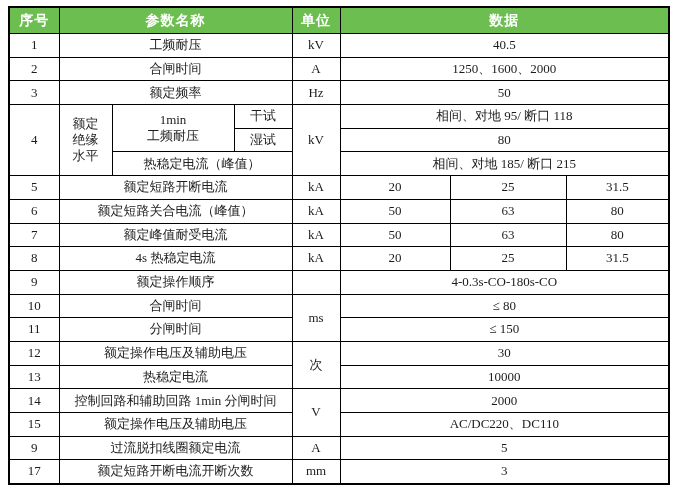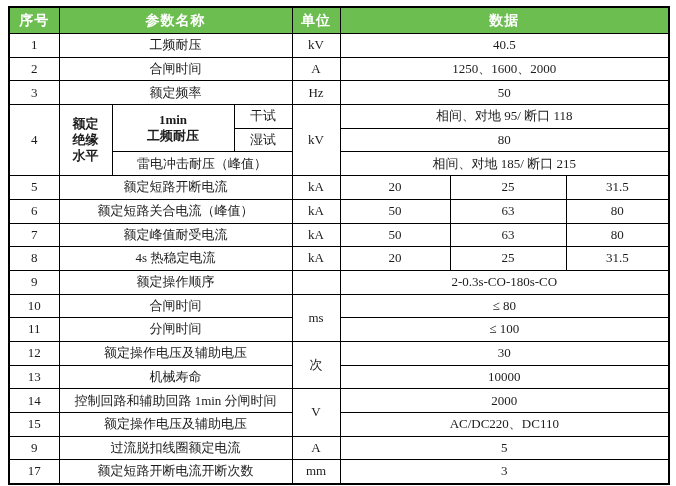--- a/index.html
+++ b/index.html
@@ -23,21 +23,21 @@
   }
   .spec th{
     background:#6cbe50;
     color:#ffffff;
     font-weight:bold;
     font-size:14px;
     height:25px;
     letter-spacing:1px;
   }
   .spec tr.r{height:23.7px;}
-  .pre{white-space:pre-line;font-weight:bold;}
+  .pre{white-space:pre-line;}
 </style>
 </head>
 <body>
 
 <table class="spec">
   <colgroup>
     <col style="width:50px">
       <col style="width:53px">
       <col style="width:122px">
       <col style="width:58px">
@@ -87,21 +87,21 @@
     <td rowspan="3">kV</td>
     <td colspan="3">相间、对地 95/ 断口 118</td>
   </tr>
 
   <tr class="r">
     <td>湿试</td>
     <td colspan="3">80</td>
   </tr>
 
   <tr class="r">
-    <td colspan="2">雷电冲击耐压（峰值）</td>
+    <td colspan="2">热稳定电流（峰值）</td>
     <td colspan="3">相间、对地 185/ 断口 215</td>
   </tr>
 
   <tr class="r">
     <td>5</td>
     <td colspan="3">额定短路开断电流</td>
     <td>kA</td>
     <td>20</td>
     <td>25</td>
     <td>31.5</td>
@@ -131,46 +131,46 @@
     <td>kA</td>
     <td>20</td>
     <td>25</td>
     <td>31.5</td>
   </tr>
 
   <tr class="r">
     <td>9</td>
     <td colspan="3">额定操作顺序</td>
     <td></td>
-    <td colspan="3">2-0.3s-CO-180s-CO</td>
+    <td colspan="3">4-0.3s-CO-180s-CO</td>
   </tr>
 
   <tr class="r">
     <td>10</td>
     <td colspan="3">合闸时间</td>
     <td rowspan="2">ms</td>
     <td colspan="3">≤ 80</td>
   </tr>
 
   <tr class="r">
     <td>11</td>
     <td colspan="3">分闸时间</td>
-    <td colspan="3">≤ 100</td>
+    <td colspan="3">≤ 150</td>
   </tr>
 
   <tr class="r">
     <td>12</td>
     <td colspan="3">额定操作电压及辅助电压</td>
     <td rowspan="2">次</td>
     <td colspan="3">30</td>
   </tr>
 
   <tr class="r">
     <td>13</td>
-    <td colspan="3">机械寿命</td>
+    <td colspan="3">热稳定电流</td>
     <td colspan="3">10000</td>
   </tr>
 
   <tr class="r">
     <td>14</td>
     <td colspan="3">控制回路和辅助回路 1min 分闸时间</td>
     <td rowspan="2">V</td>
     <td colspan="3">2000</td>
   </tr>
 

